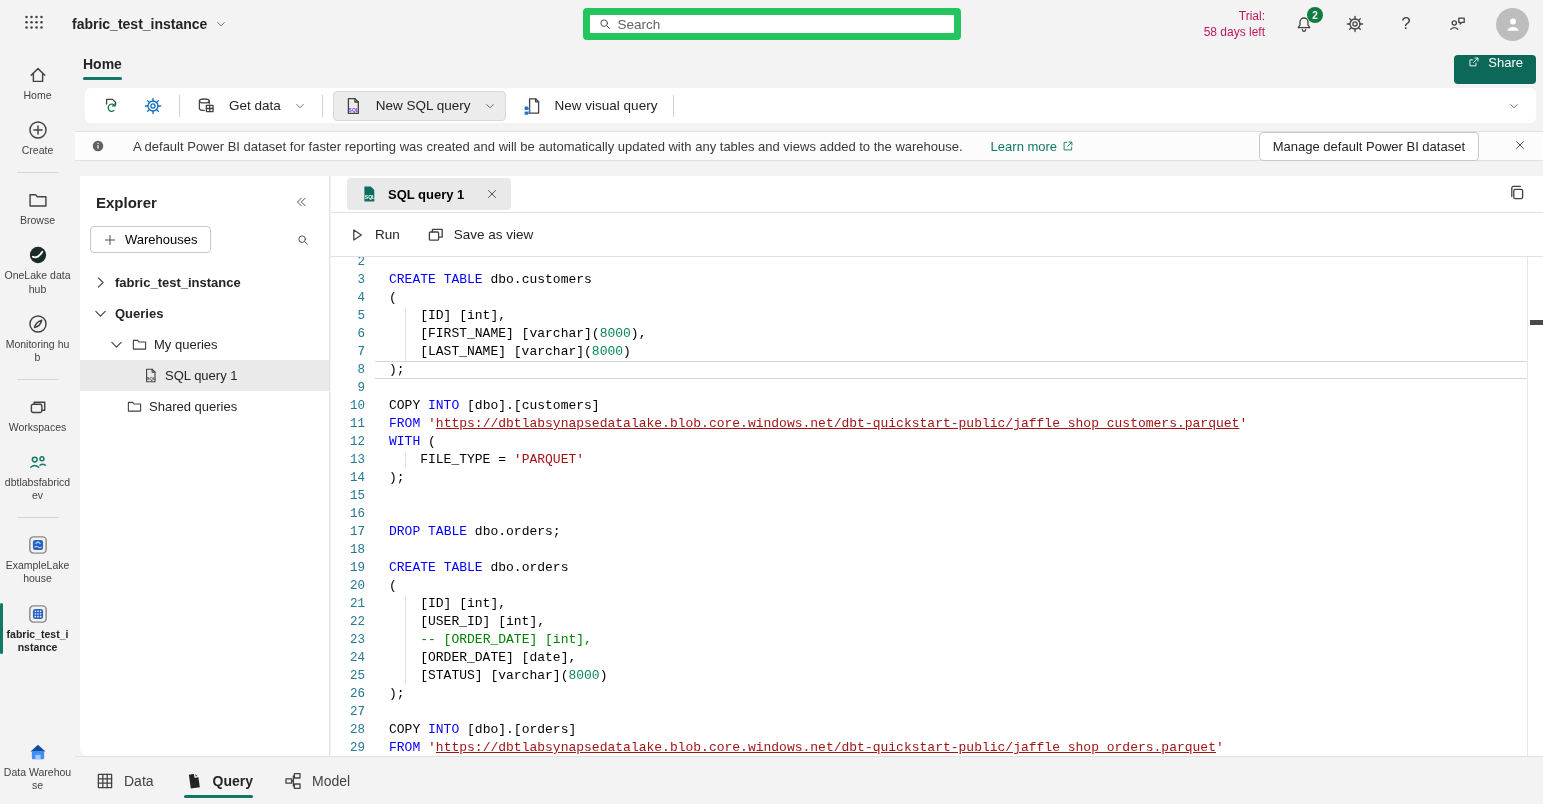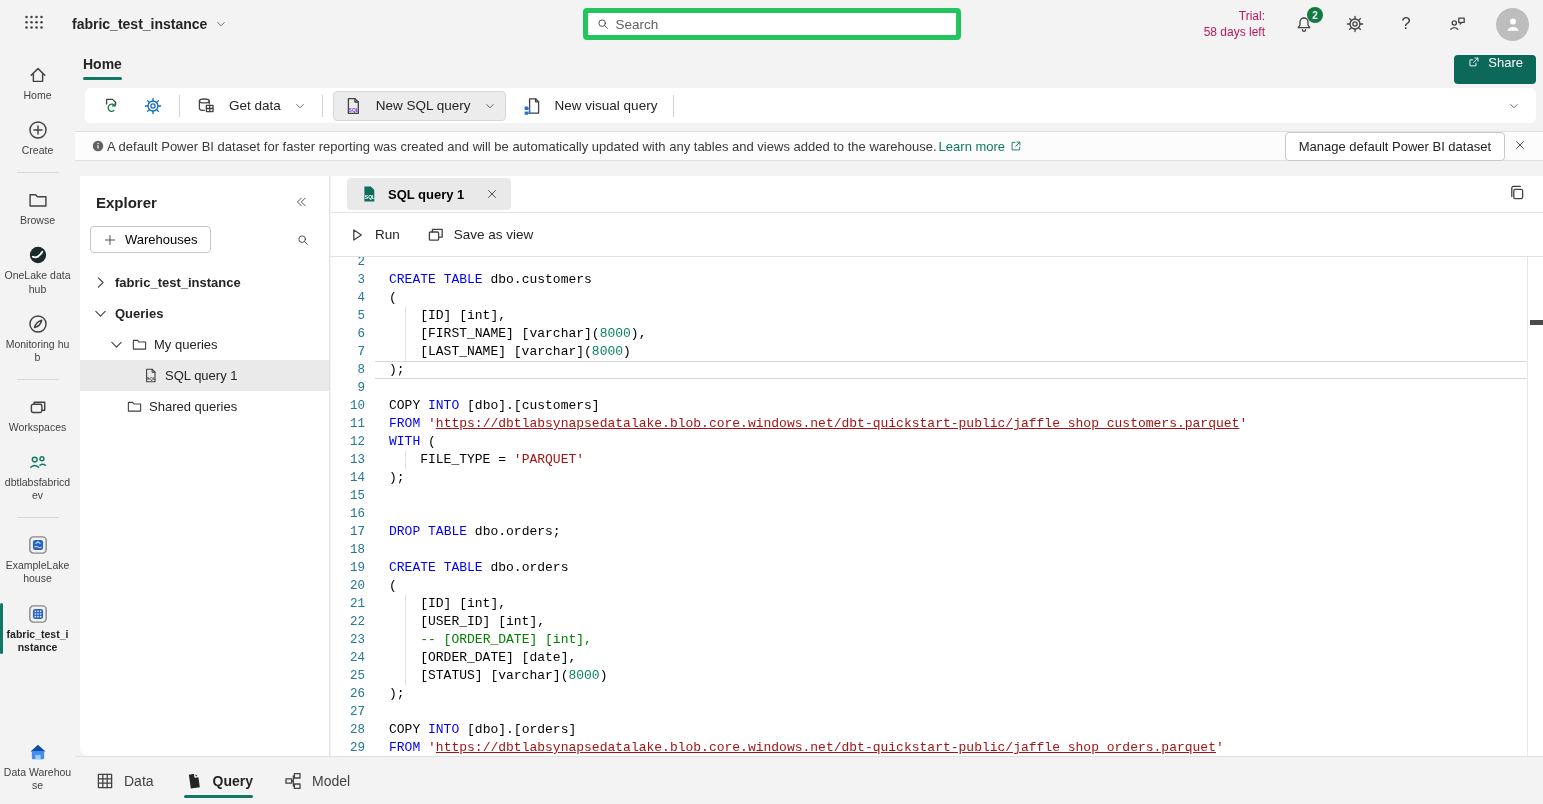--- a/index.html
+++ b/index.html
@@ -13,21 +13,21 @@
   #root{position:relative;width:1543px;height:804px}
   .ic{display:inline-flex;align-items:center;justify-content:center;width:20px;height:20px;flex:none}
   .ic svg{width:100%;height:100%;fill:none;stroke:#424242;stroke-width:1.3;stroke-linecap:round;stroke-linejoin:round}
   .ic.sm{width:14px;height:14px}
   .ic.xs{width:12px;height:12px}
 
   
   #topbar{position:absolute;left:0;top:0;width:100%;height:48px;display:flex;align-items:center;padding:0 14px;background:var(--chrome)}
   #waffle{width:40px;height:40px;border:none;background:transparent;display:flex;align-items:center;justify-content:center;cursor:pointer}
   #wsname{display:flex;align-items:center;gap:8px;margin-left:18px;font-size:14px;font-weight:600;cursor:pointer}
-  #searchbox{position:absolute;left:50%;transform:translateX(-50%);top:8px;width:378px;height:32px;background:#fff;border:5px solid #22c55e;border-radius:4px;display:flex;align-items:center;padding:0 8px;gap:6px}
+  #searchbox{position:absolute;left:50%;transform:translateX(-50%);top:8px;width:378px;height:32px;background:#fff;border:7px solid #22c55e;border-radius:4px;display:flex;align-items:center;padding:0 8px;gap:6px}
   #searchbox input{border:none;outline:none;flex:1;font-size:13.5px;font-family:inherit;color:var(--txt)}
   #searchbox input::placeholder{color:var(--txt2)}
   #topright{margin-left:auto;display:flex;align-items:center;gap:27px}
   #trial{font-size:12px;color:#be185d;text-align:right;line-height:1.35}
   .topbtn{position:relative;background:none;border:none;cursor:pointer;display:flex;align-items:center;justify-content:center;width:24px;height:24px}
   #bellbadge{position:absolute;top:-5px;right:-7px;min-width:16px;height:16px;border-radius:8px;background:#107c41;color:#fff;font-size:10px;font-weight:700;display:flex;align-items:center;justify-content:center;padding:0 3px}
   #qmark{font-size:17px;color:#424242}
   #avatar{width:33px;height:33px;border-radius:50%;background:#bdbdbd;display:flex;align-items:center;justify-content:center;border:none;cursor:pointer}
 
   
@@ -48,21 +48,21 @@
   #hometab .ul{margin-top:5px;height:3px;border-radius:2px;background:var(--accent)}
   #sharebtn{position:absolute;right:7px;top:7px;height:29px;display:flex;gap:7px;padding:0 13px;background:var(--share);color:#fff;border:none;border-radius:4px;font-size:13px;font-family:inherit;cursor:pointer}
   #sharebtn .ic svg{stroke:#fff}
   #toolbar{position:absolute;left:10px;right:7px;top:40px;height:35px;background:#fff;border-radius:6px;display:flex;align-items:center;padding:0 10px;gap:10px}
   .tbtn{display:flex;align-items:center;gap:13px;border:none;background:none;font-size:13.5px;font-family:inherit;color:var(--txt);cursor:pointer;padding:4px 6px;border-radius:4px}
   .tbtn.chip{background:#ececec;border:1px solid #d8d8d8;padding:4px 9px}
   .tdiv{width:1px;height:22px;background:#d1d1d1}
   #ribbon-collapse{margin-left:auto}
 
   
-  #banner{position:absolute;left:0;right:0;top:83px;height:30px;background:#fcfcfc;border-top:1px solid var(--border);border-bottom:1px solid var(--border);display:flex;align-items:center;padding:0 16px;gap:2px}
+  #banner{position:absolute;left:0;right:0;top:83px;height:30px;background:#fcfcfc;border-top:1px solid var(--border);border-bottom:1px solid var(--border);display:flex;align-items:center;padding:0 16px;gap:28px}
   #banner-msg{font-size:13px;color:#3b3a39}
   #learnmore{display:flex;align-items:center;gap:4px;color:var(--accent);font-size:13px;text-decoration:none;cursor:pointer}
   #learnmore .ic svg{stroke:var(--accent)}
   #managebtn{margin-left:auto;height:29px;padding:0 13px;background:#fff;border:1px solid #c8c8c8;border-radius:4px;font-size:13px;font-family:inherit;color:var(--txt);cursor:pointer}
   #banner-close{background:none;border:none;cursor:pointer;margin-left:6px}
 
   
   #content{position:absolute;left:0;right:0;top:128px;bottom:48px}
   #explorer{position:absolute;left:5px;top:0;bottom:0;width:250px;background:#fff;border-right:1px solid var(--border);border-bottom-left-radius:8px}
   #exp-head{display:flex;align-items:center;justify-content:space-between;padding:14px 16px 10px 16px}

